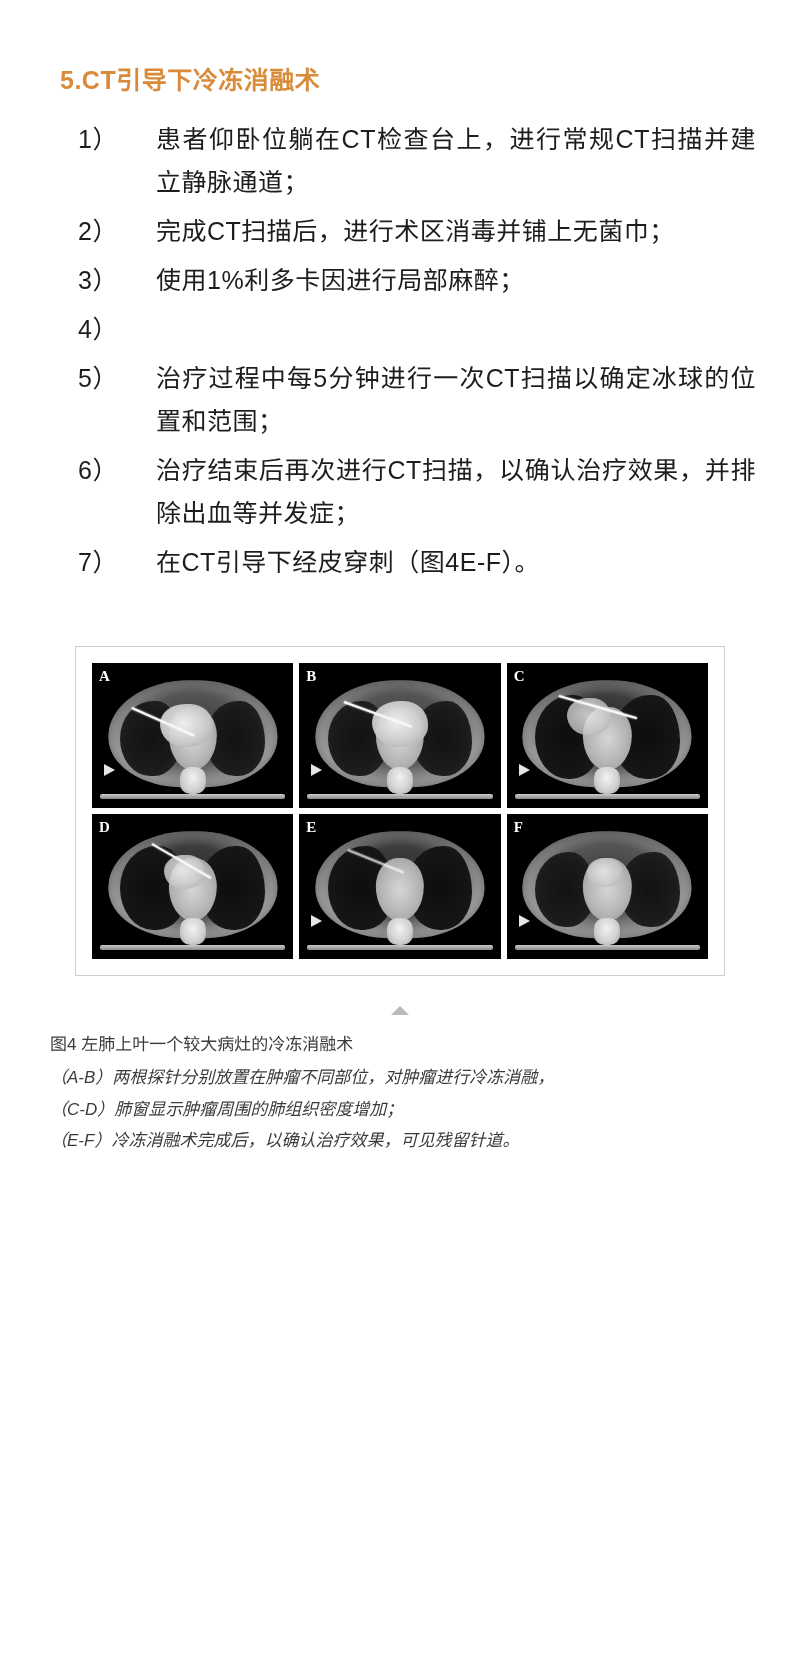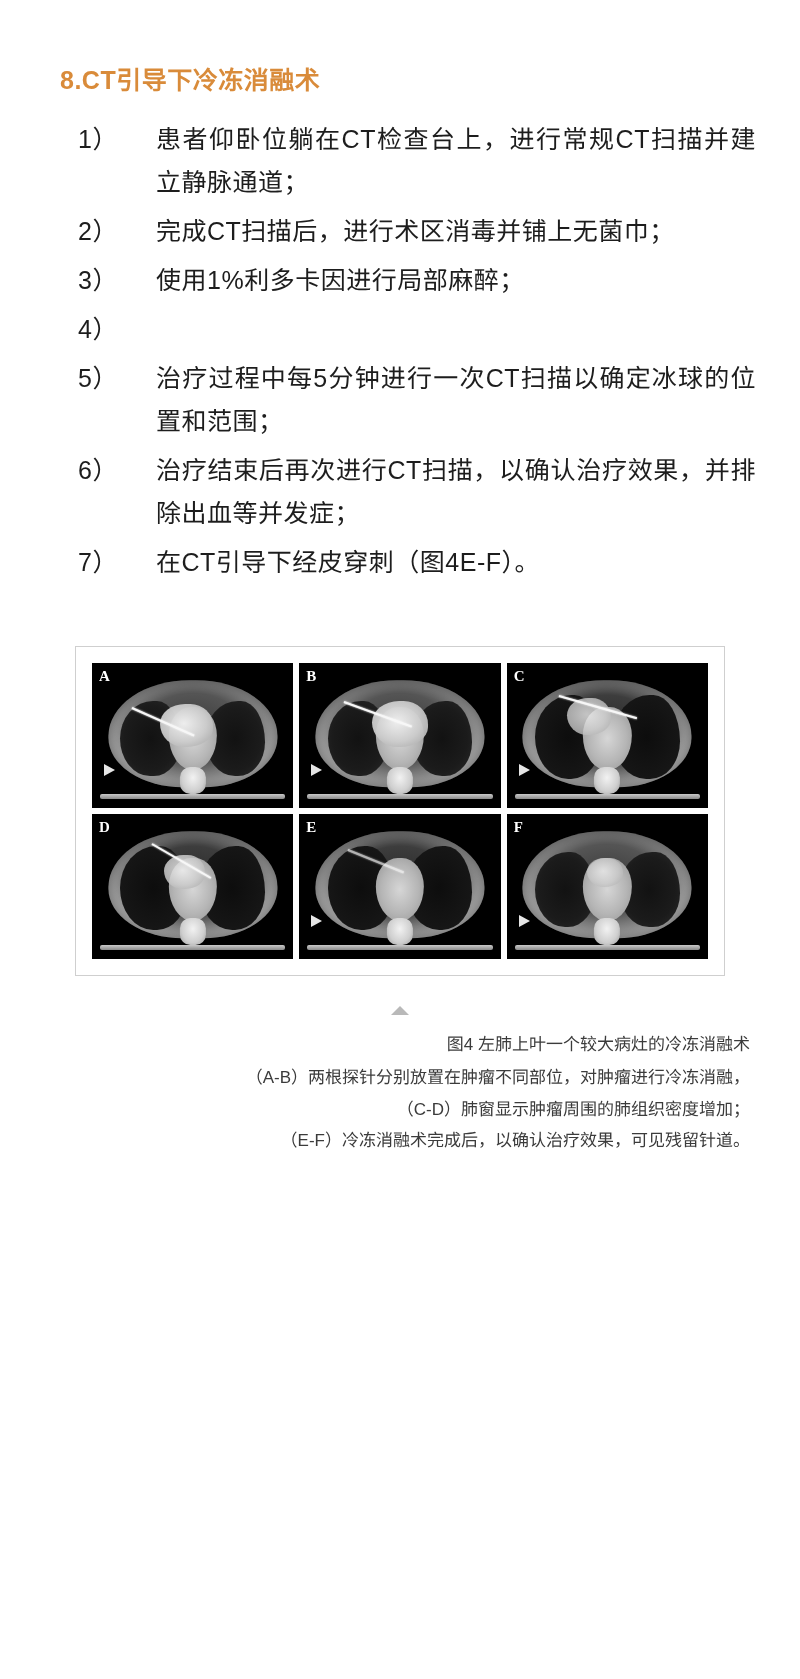--- a/index.html
+++ b/index.html
@@ -170,37 +170,37 @@
     width: 0;
     height: 0;
     border-left: 9px solid transparent;
     border-right: 9px solid transparent;
     border-bottom: 9px solid #b9b9b9;
     margin: 30px auto 0 auto;
   }
   .caption {
     margin: 14px auto 0 auto;
     width: 700px;
-    text-align: right;
+    text-align: left;
     font-size: 17px;
     line-height: 1.85;
     color: #3b3b3b;
   }
   .caption-title {
     margin-bottom: 2px;
   }
-  .caption-line { display: block; }
+  .caption-line { display: block; font-style: italic; }
   .bottom-pad { height: 70px; }
 </style>
 </head>
 <body>
 
 <div class="page">
 
-  <h2 class="section-title">8.CT引导下冷冻消融术</h2>
+  <h2 class="section-title">5.CT引导下冷冻消融术</h2>
 
   <ol class="steps">
     <li class="step">
       <span class="step-num">1）</span>
       <span class="step-text">患者仰卧位躺在CT检查台上，进行常规CT扫描并建立静脉通道；</span>
     </li>
     <li class="step">
       <span class="step-num">2）</span>
       <span class="step-text">完成CT扫描后，进行术区消毒并铺上无菌巾；</span>
     </li>

